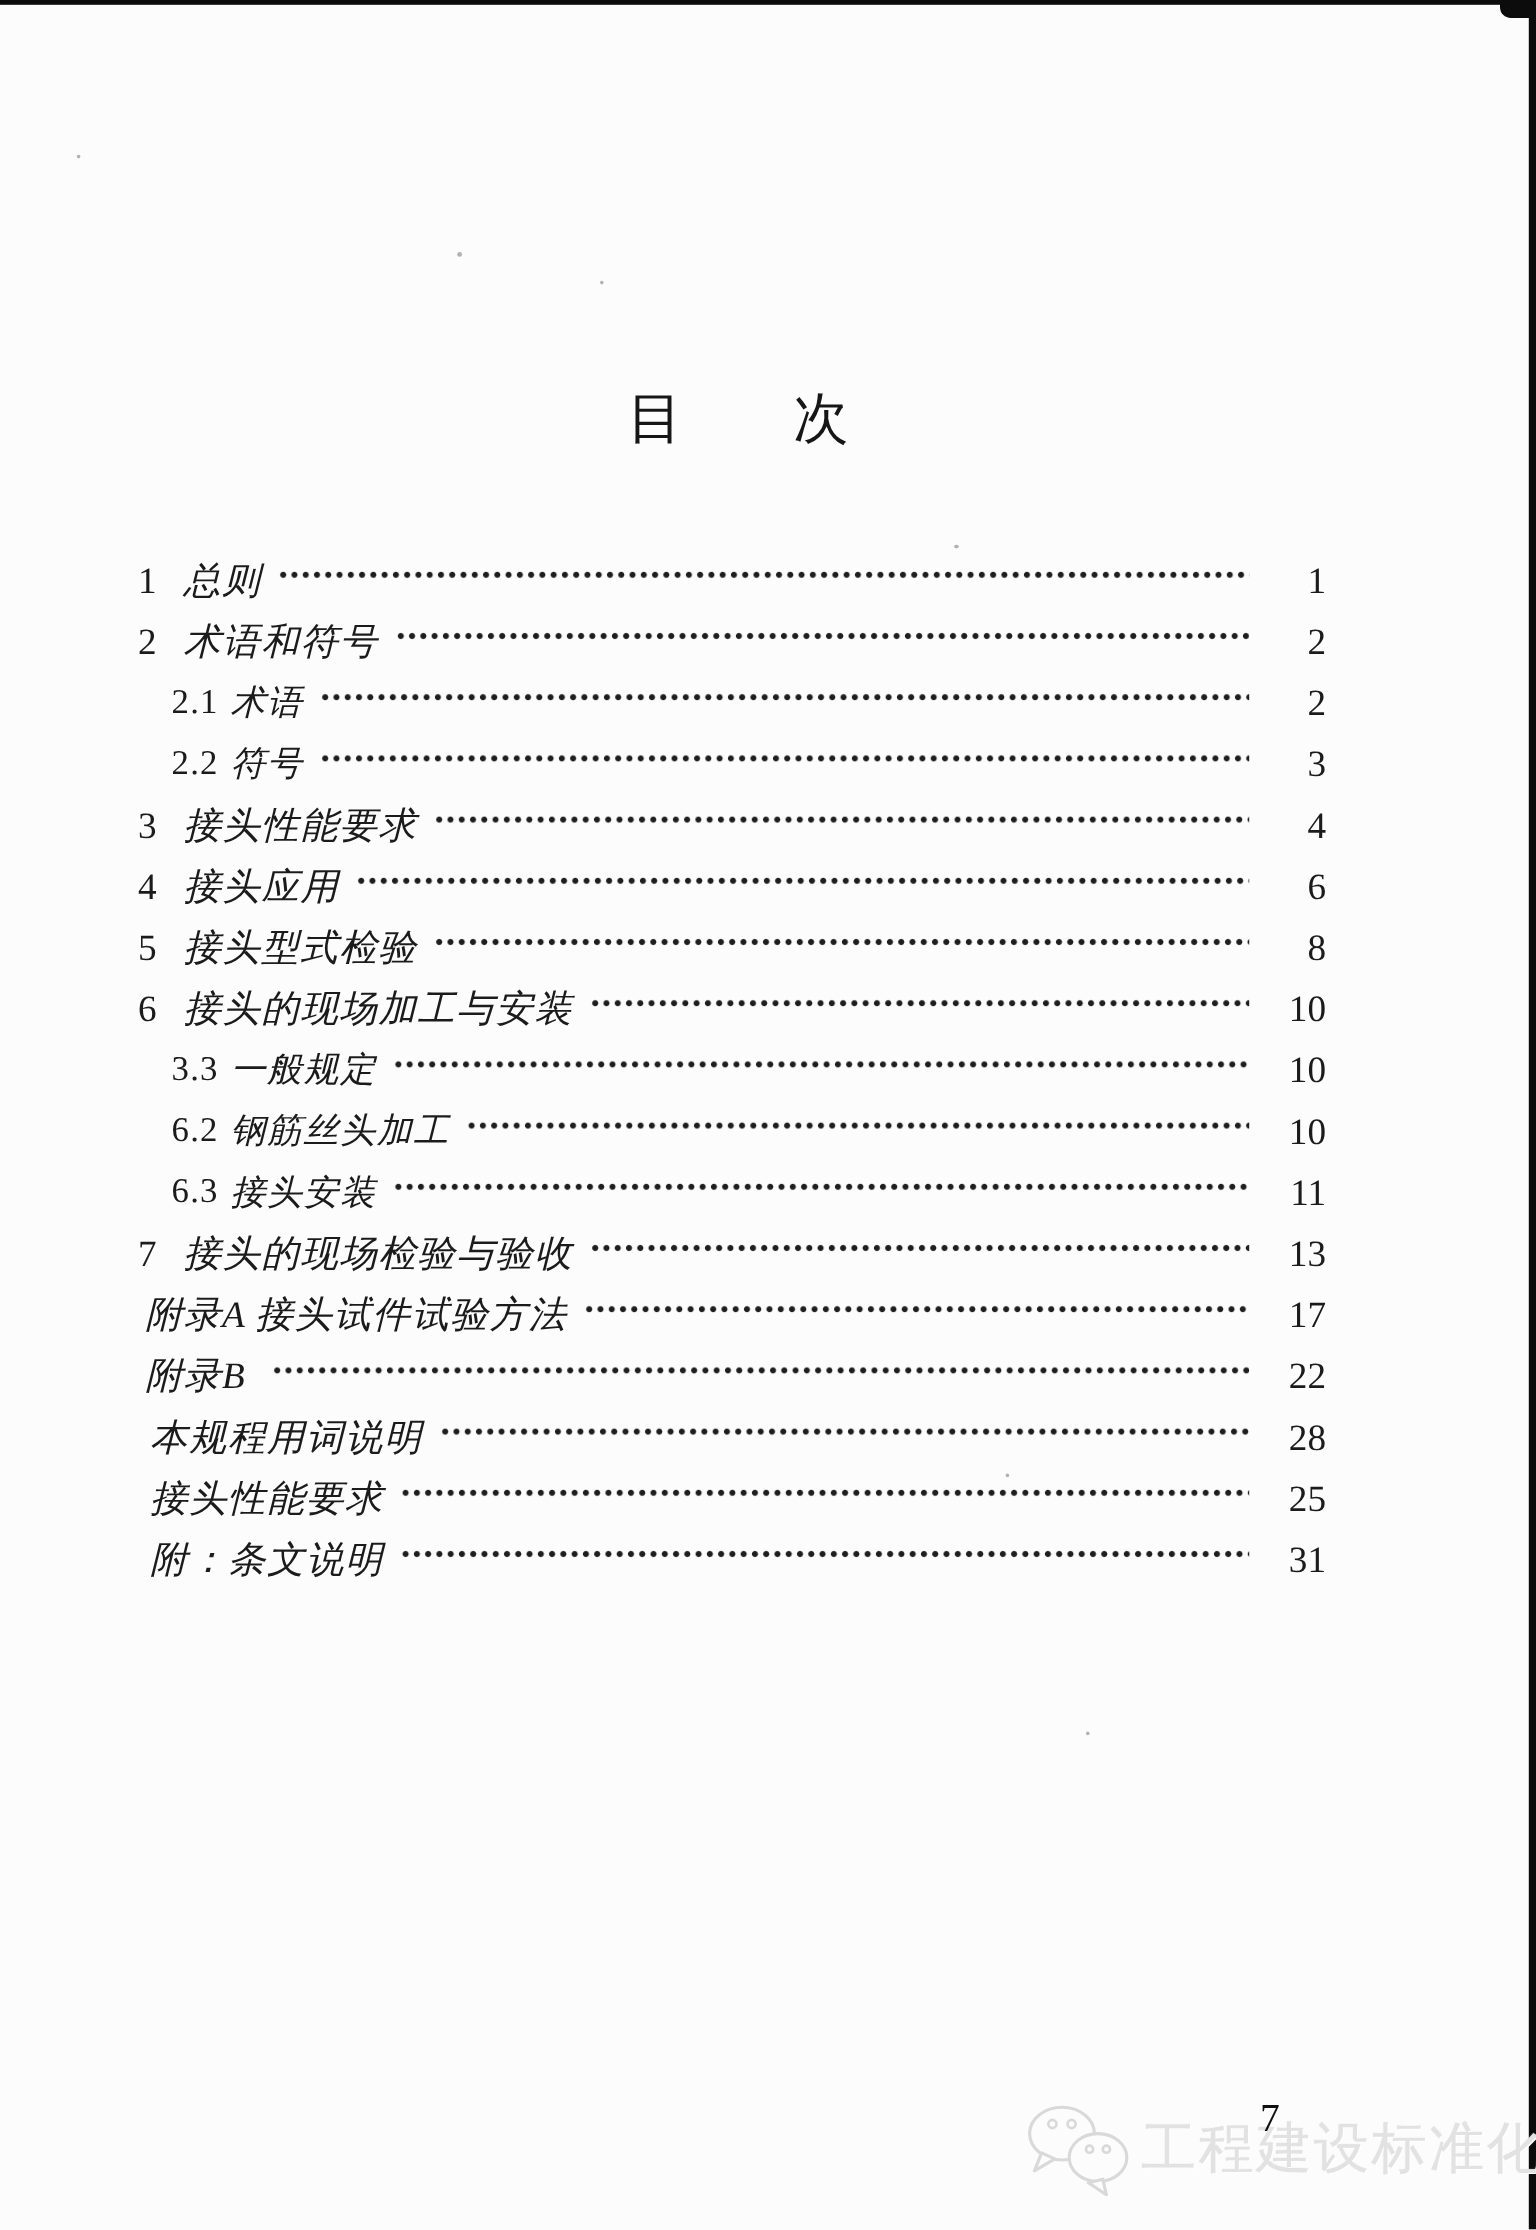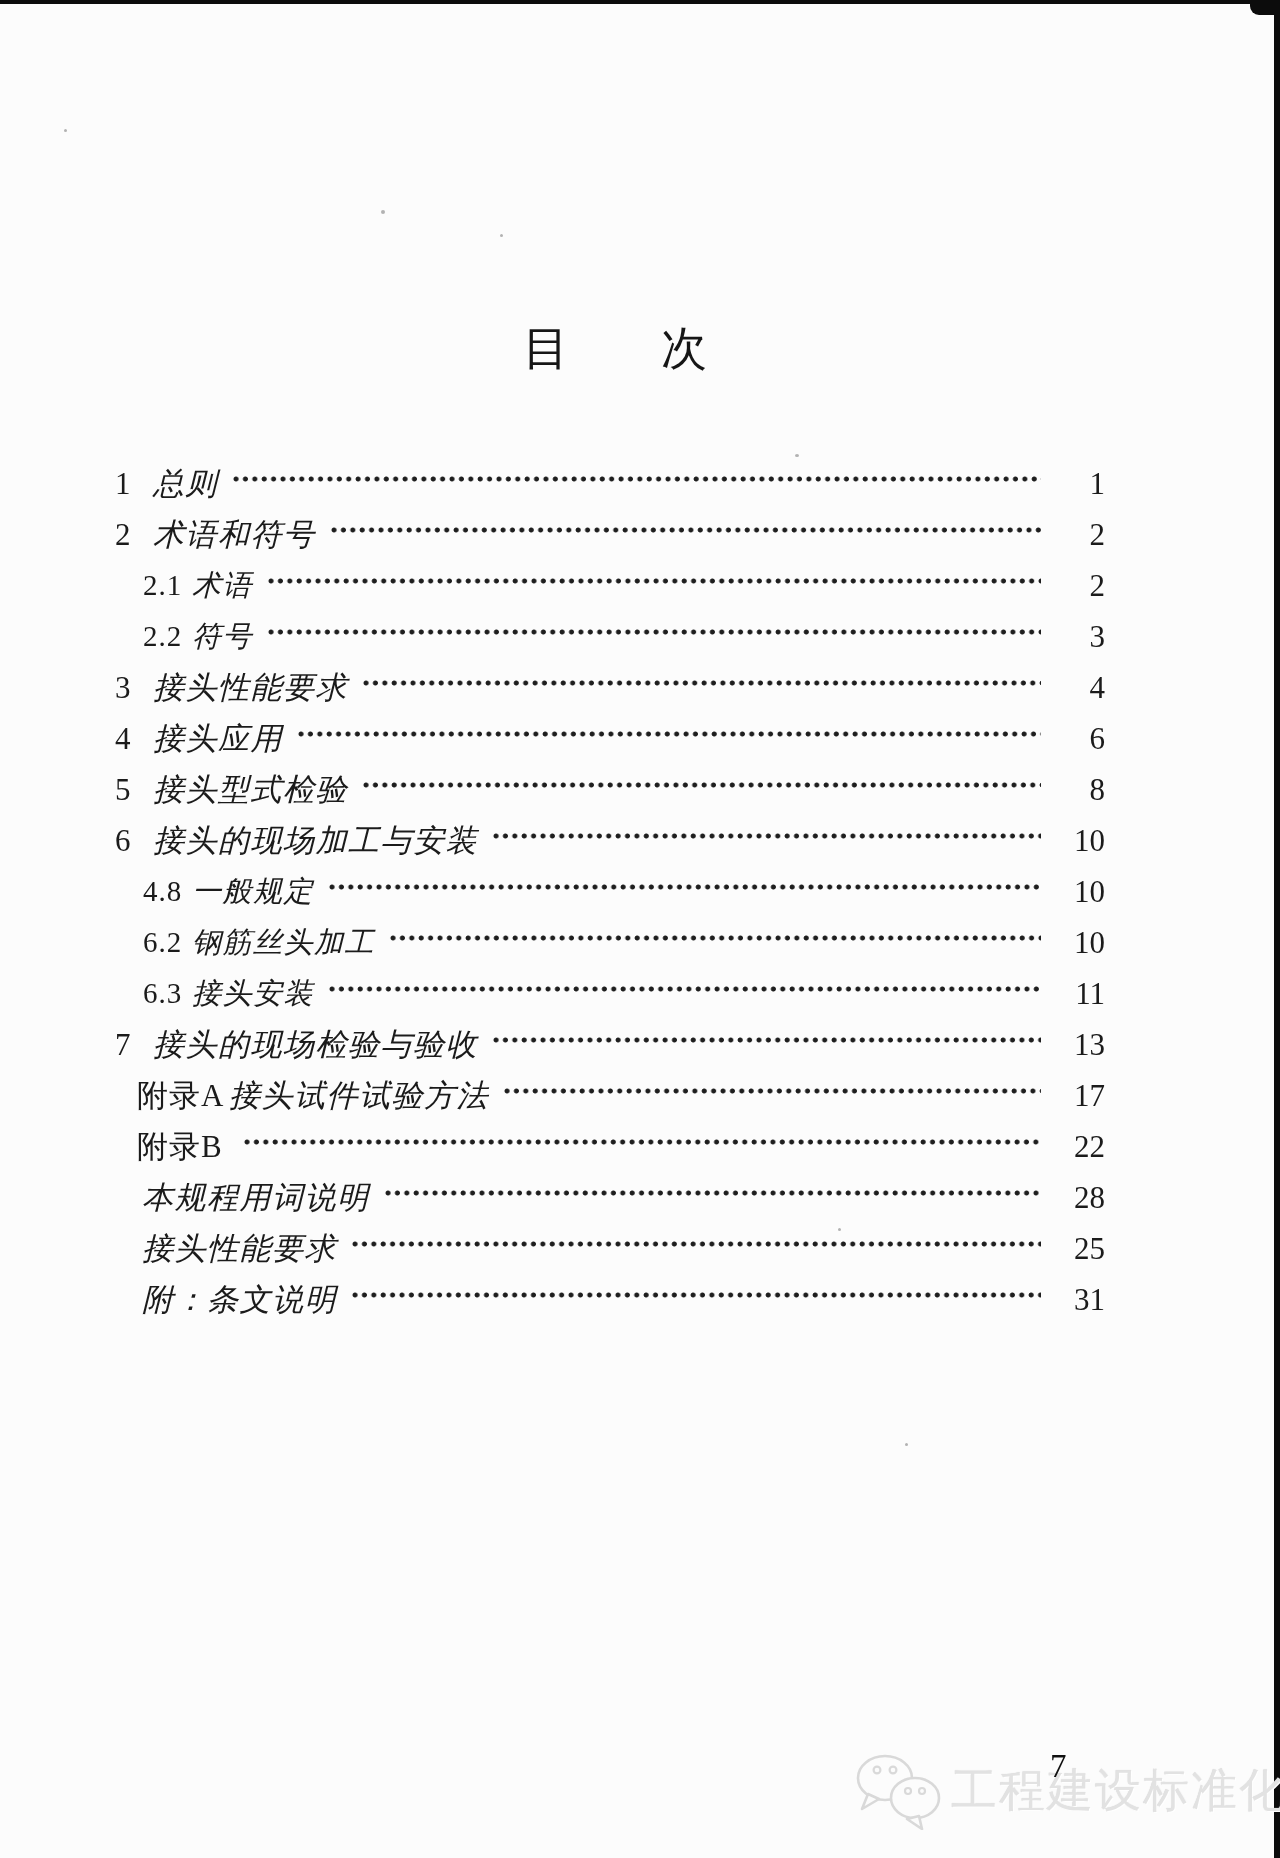--- a/index.html
+++ b/index.html
@@ -75,25 +75,26 @@
     font-style: italic;
   }
   .toc-row.lv-sub {
     font-size: 29px;
   }
   .toc-row.lv-sub .num {
     margin-left: 28px;
     flex: 0 0 49px;
   }
   .toc-row.lv-appendix .num {
-    margin-left: 22px;
+    margin-left: 6px;
     flex: 0 0 92px;
+    font-style: italic;
   }
   .toc-row.lv-plain .label {
-    margin-left: 27px;
+    margin-left: 10px;
     text-align: center;
   }
   .toc-row .dots {
     flex: 1 1 auto;
     height: 8px;
     margin: 0 2px 0 14px;
     align-self: center;
     transform: translateY(-5px);
     background-image: radial-gradient(circle at 4px 4px, #1e1e1e 2.1px, rgba(0,0,0,0) 2.9px);
     background-size: 9.4px 8px;
@@ -208,21 +209,21 @@
   </div>
 
   <div class="toc-row lv-chapter">
     <span class="num">6</span>
     <span class="label">接头的现场加工与安装</span>
     <span class="dots"></span>
     <span class="page">10</span>
   </div>
 
   <div class="toc-row lv-sub">
-    <span class="num">4.8</span>
+    <span class="num">3.3</span>
     <span class="label">一般规定</span>
     <span class="dots"></span>
     <span class="page">10</span>
   </div>
 
   <div class="toc-row lv-sub">
     <span class="num">6.2</span>
     <span class="label">钢筋丝头加工</span>
     <span class="dots"></span>
     <span class="page">10</span>

